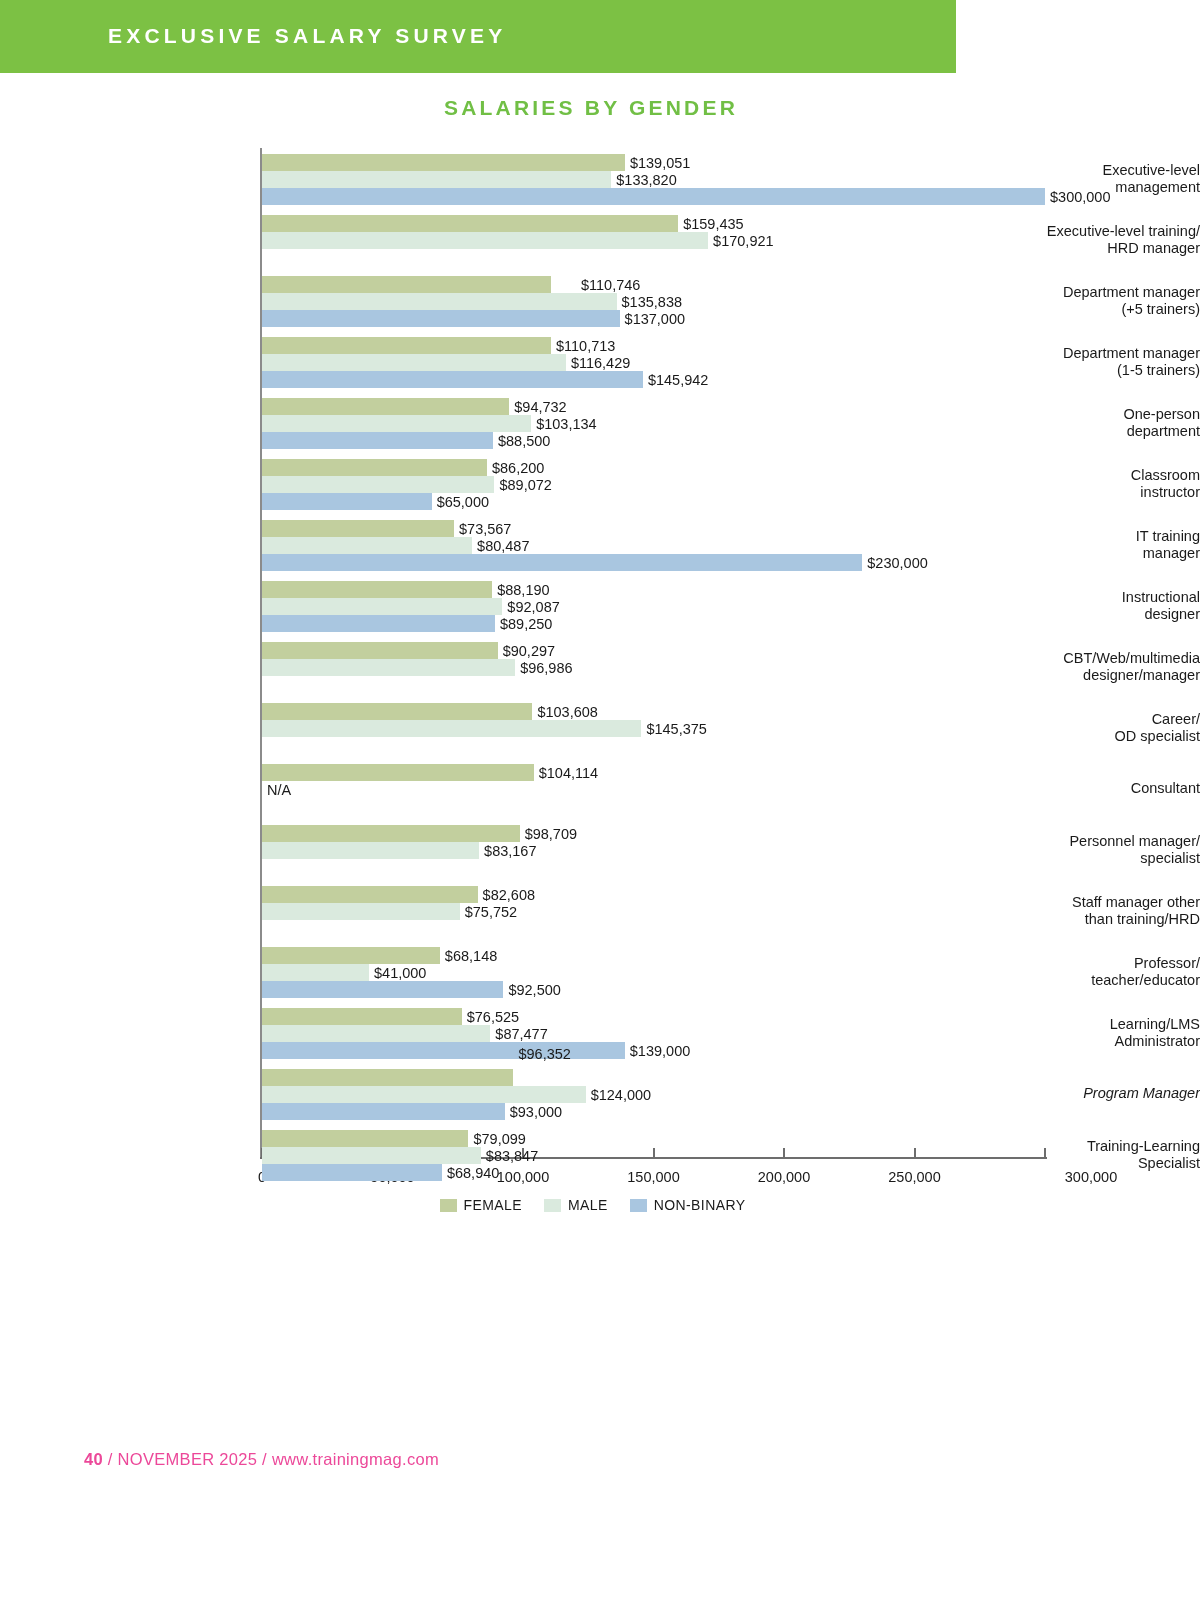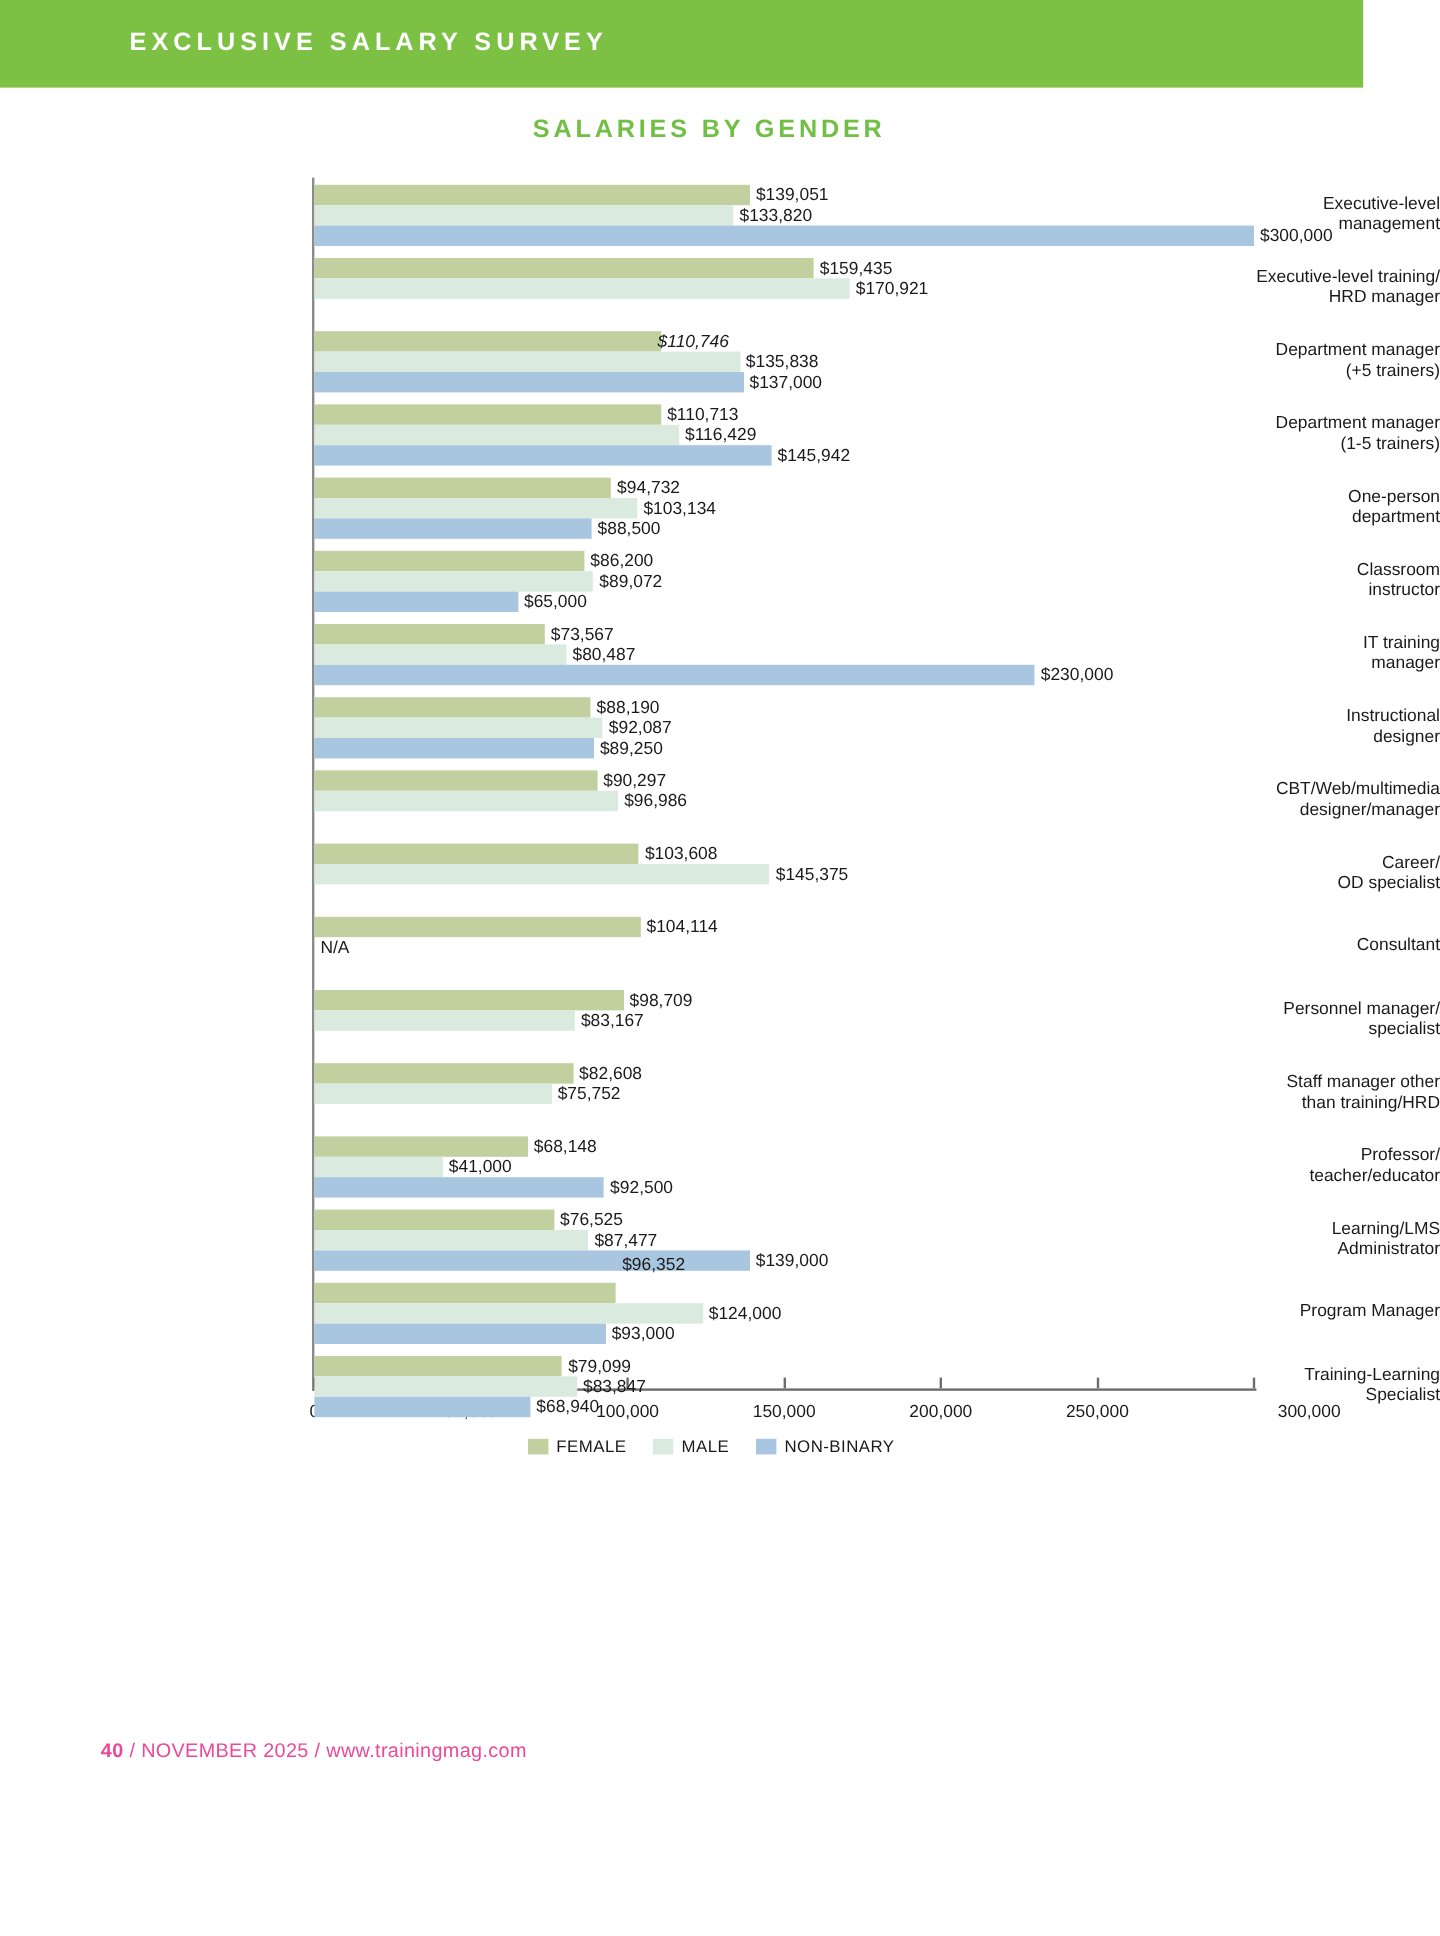--- a/index.html
+++ b/index.html
@@ -10,21 +10,21 @@
     background: #ffffff;
     font-family: "Liberation Sans", sans-serif;
     position: relative;
     overflow: hidden;
   }
 
   
   .banner {
     position: absolute;
     left: 0; top: 0;
-    width: 1136px;
+    width: 956px;
     height: 73px;
     background: #7cc144;
   }
   .banner-text {
     position: absolute;
     left: 108px;
     top: 36px;
     transform: translateY(-50%);
     color: #ffffff;
     font-size: 21px;
@@ -173,21 +173,21 @@
     <div class="bar-value" style="left: 1050px; top: 189px;">$300,000</div>
     <div class="cat-label" style="width: 248px; top: 161.5px;">Executive-level
 management</div>
     <div class="bar" style="left: 262px; top: 215px; width: 416.125px; background: rgb(194, 207, 158);"></div>
     <div class="bar-value" style="left: 683.125px; top: 216px;">$159,435</div>
     <div class="bar" style="left: 262px; top: 232px; width: 446.104px; background: rgb(218, 234, 222);"></div>
     <div class="bar-value" style="left: 713.104px; top: 233px;">$170,921</div>
     <div class="cat-label" style="width: 248px; top: 222.5px;">Executive-level training/
 HRD manager</div>
     <div class="bar" style="left: 262px; top: 276px; width: 289.047px; background: rgb(194, 207, 158);"></div>
-    <div class="bar-value" style="left: 548px; top: 277px; font-style: italic;">$110,746</div>
+    <div class="bar-value" style="left: 581px; top: 277px;">$110,746</div>
     <div class="bar" style="left: 262px; top: 293px; width: 354.537px; background: rgb(218, 234, 222);"></div>
     <div class="bar-value" style="left: 621.537px; top: 294px;">$135,838</div>
     <div class="bar" style="left: 262px; top: 310px; width: 357.57px; background: rgb(169, 198, 224);"></div>
     <div class="bar-value" style="left: 624.57px; top: 311px;">$137,000</div>
     <div class="cat-label" style="width: 248px; top: 283.5px;">Department manager
 (+5 trainers)</div>
     <div class="bar" style="left: 262px; top: 337px; width: 288.961px; background: rgb(194, 207, 158);"></div>
     <div class="bar-value" style="left: 555.961px; top: 338px;">$110,713</div>
     <div class="bar" style="left: 262px; top: 354px; width: 303.88px; background: rgb(218, 234, 222);"></div>
     <div class="bar-value" style="left: 570.88px; top: 355px;">$116,429</div>
@@ -270,21 +270,21 @@
     <div class="bar" style="left: 262px; top: 1042px; width: 362.79px; background: rgb(169, 198, 224);"></div>
     <div class="bar-value" style="left: 629.79px; top: 1043px;">$139,000</div>
     <div class="cat-label" style="width: 248px; top: 1015.5px;">Learning/LMS
 Administrator</div>
     <div class="bar" style="left: 262px; top: 1069px; width: 251.479px; background: rgb(194, 207, 158);"></div>
     <div class="bar-value" style="left: 518.479px; top: 1046px;">$96,352</div>
     <div class="bar" style="left: 262px; top: 1086px; width: 323.64px; background: rgb(218, 234, 222);"></div>
     <div class="bar-value" style="left: 590.64px; top: 1087px;">$124,000</div>
     <div class="bar" style="left: 262px; top: 1103px; width: 242.73px; background: rgb(169, 198, 224);"></div>
     <div class="bar-value" style="left: 509.73px; top: 1104px;">$93,000</div>
-    <div class="cat-label" style="width: 248px; top: 1085px;">Program Manager</div>
+    <div class="cat-label" style="width: 248px; top: 1085px; font-style: italic;">Program Manager</div>
     <div class="bar" style="left: 262px; top: 1130px; width: 206.448px; background: rgb(194, 207, 158);"></div>
     <div class="bar-value" style="left: 473.448px; top: 1131px;">$79,099</div>
     <div class="bar" style="left: 262px; top: 1147px; width: 218.841px; background: rgb(218, 234, 222);"></div>
     <div class="bar-value" style="left: 485.841px; top: 1148px;">$83,847</div>
     <div class="bar" style="left: 262px; top: 1164px; width: 179.933px; background: rgb(169, 198, 224);"></div>
     <div class="bar-value" style="left: 446.933px; top: 1165px;">$68,940</div>
     <div class="cat-label" style="width: 248px; top: 1137.5px;">Training-Learning
 Specialist</div>
   </div>
 

